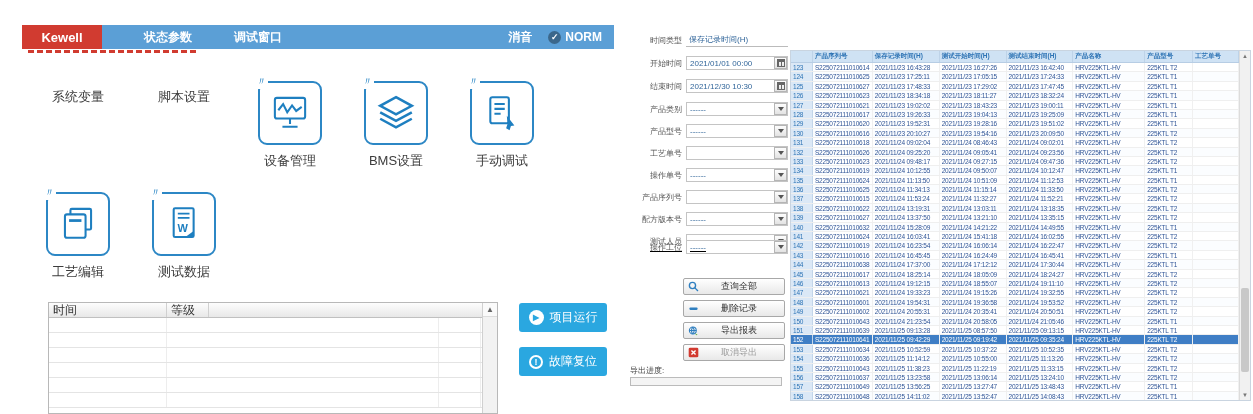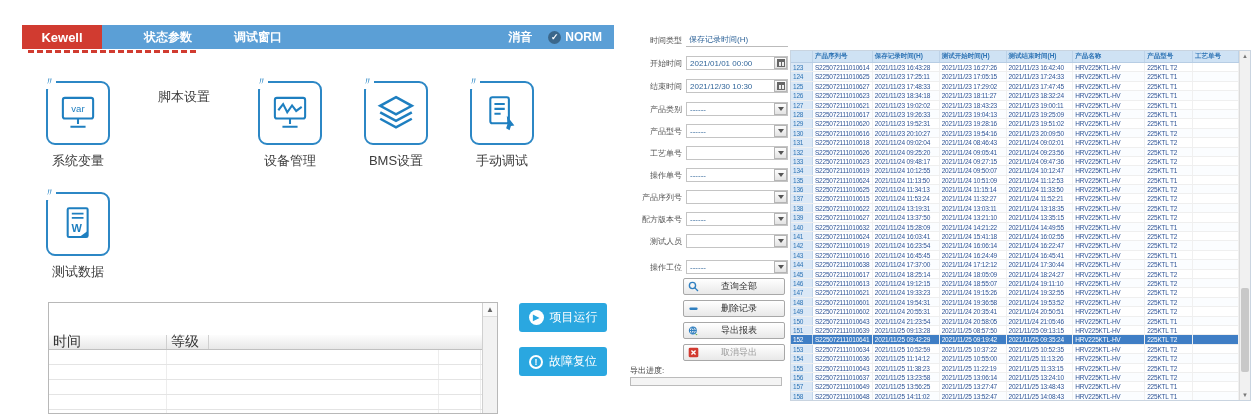--- a/index.html
+++ b/index.html
@@ -28,21 +28,21 @@
               display:flex; align-items:center; justify-content:center; background:#fff; }
   .tile-box::before { content:"〃"; position:absolute; left:-5px; top:-9px; color:#2c87c5;
                       font-size:11px; background:#fff; padding:0 1px; }
   .tile-icon svg { display:block; }
   .tile-label { margin-top:7px; font-size:13px; color:#3c3c3c; white-space:nowrap; }
 
   .log-table { position:absolute; left:26px; top:277px; width:450px; height:112px;
                border:1px solid #b8b8b8; background:#fff; overflow:hidden; display:flex; }
   .log-main { flex:1; }
   .log-head { display:flex; height:15px; background:linear-gradient(#fdfdfd,#e8e8e8);
-              border-bottom:1px solid #c0c0c0; font-size:14px; color:#333;margin-top:32px; }
+              border-bottom:1px solid #c0c0c0; font-size:12px; color:#333; }
   .log-head > div { border-right:1px solid #d0d0d0; display:flex; align-items:center; }
   .lh-time { width:118px; padding-left:4px; }
   .lh-msg  { width:272px; justify-content:center; }
   .lh-lvl  { width:42px; padding-left:4px; }
   .log-row { display:flex; height:15px; border-bottom:1px solid #e4e4e4; }
   .log-row > div { border-right:1px solid #ededed; }
   .lr-time { width:118px; } .lr-msg { width:272px; } .lr-lvl { width:42px; }
   .log-scroll { width:15px; background:#f2f2f2; border-left:1px solid #d0d0d0;
                 font-size:8px; color:#666; text-align:center; }
   .log-scroll .arr { height:14px; line-height:14px; background:#fafafa; border-bottom:1px solid #ddd; }
@@ -125,29 +125,20 @@
       <span class="kw-status">
         <span class="dot">✓</span>
         <span>NORM</span>
       </span>
     </div>
   </div>
   <div class="kw-dashes"></div>
 
   <div class="tile-grid">
       <div class="tile">
-    <div class="tile-box">
-      <span class="tile-icon">
-            <svg width="44" height="44" viewBox="0 0 64 64" fill="none" stroke="#1e7fc0" stroke-width="3">
-              <rect x="10" y="10" width="44" height="30" rx="3"></rect>
-              <path d="M32 40v8M21 52h22"></path>
-              <text x="32" y="30" text-anchor="middle" font-size="14" fill="#1e7fc0" stroke="none" font-family="Liberation Sans,sans-serif">var</text>
-            </svg>
-          </span>
-    </div>
     <div class="tile-label">系统变量</div>
   </div>
       <div class="tile">
     <div class="tile-label">脚本设置</div>
   </div>
       <div class="tile">
     <div class="tile-box">
       <span class="tile-icon">
             <svg width="44" height="44" viewBox="0 0 64 64" fill="none" stroke="#1e7fc0" stroke-width="3">
               <rect x="10" y="10" width="44" height="30" rx="3"></rect>
@@ -174,20 +165,32 @@
     <div class="tile-box">
       <span class="tile-icon">
             <svg width="44" height="44" viewBox="0 0 64 64" fill="none" stroke="#1e7fc0" stroke-width="3">
               <rect x="15" y="9" width="27" height="38" rx="3"></rect>
               <path d="M21 19h15M21 26h15M21 33h9"></path>
               <path d="M39 36l11 14-5 1-2 6-5-3 2-6z" fill="#1e7fc0" stroke="none"></path>
             </svg>
           </span>
     </div>
     <div class="tile-label">手动调试</div>
+  </div>
+      <div class="tile">
+    <div class="tile-box">
+      <span class="tile-icon">
+            <svg width="44" height="44" viewBox="0 0 64 64" fill="none" stroke="#1e7fc0" stroke-width="3">
+              <rect x="13" y="18" width="30" height="34" rx="3"></rect>
+              <path d="M21 18v-6a2 2 0 0 1 2-2h26a2 2 0 0 1 2 2v26a2 2 0 0 1-2 2h-6"></path>
+              <path d="M19 27h18" stroke-width="4"></path>
+            </svg>
+          </span>
+    </div>
+    <div class="tile-label">工艺编辑</div>
   </div>
       <div class="tile">
     <div class="tile-box">
       <span class="tile-icon">
             <svg width="44" height="44" viewBox="0 0 64 64" fill="none" stroke="#1e7fc0" stroke-width="3">
               <rect x="17" y="9" width="29" height="42" rx="2"></rect>
               <path d="M23 17h17M23 23h17" stroke-width="2.5"></path>
               <path d="M34 51l12-9v9z" fill="#1e7fc0" stroke="none"></path>
               <text x="30" y="43" text-anchor="middle" font-size="16" font-weight="bold" fill="#1e7fc0" stroke="none" font-family="Liberation Sans,sans-serif">W</text>
             </svg>
@@ -334,21 +337,21 @@
   </div>
       <div class="f-row f-select" style="top: 206px;">
     <span class="f-label">测试人员</span>
     <span class="f-box">
       <span class="f-val"></span>
       <span class="f-btn">
             <span class="tri-down"></span>
           </span>
     </span>
   </div>
-      <div class="f-row f-select" style="top: 232px;">
+      <div class="f-row f-select" style="top: 212px; text-decoration: underline;">
     <span class="f-label">操作工位</span>
     <span class="f-box">
       <span class="f-val">------</span>
       <span class="f-btn">
             <span class="tri-down"></span>
           </span>
     </span>
   </div>
     </div>
 

